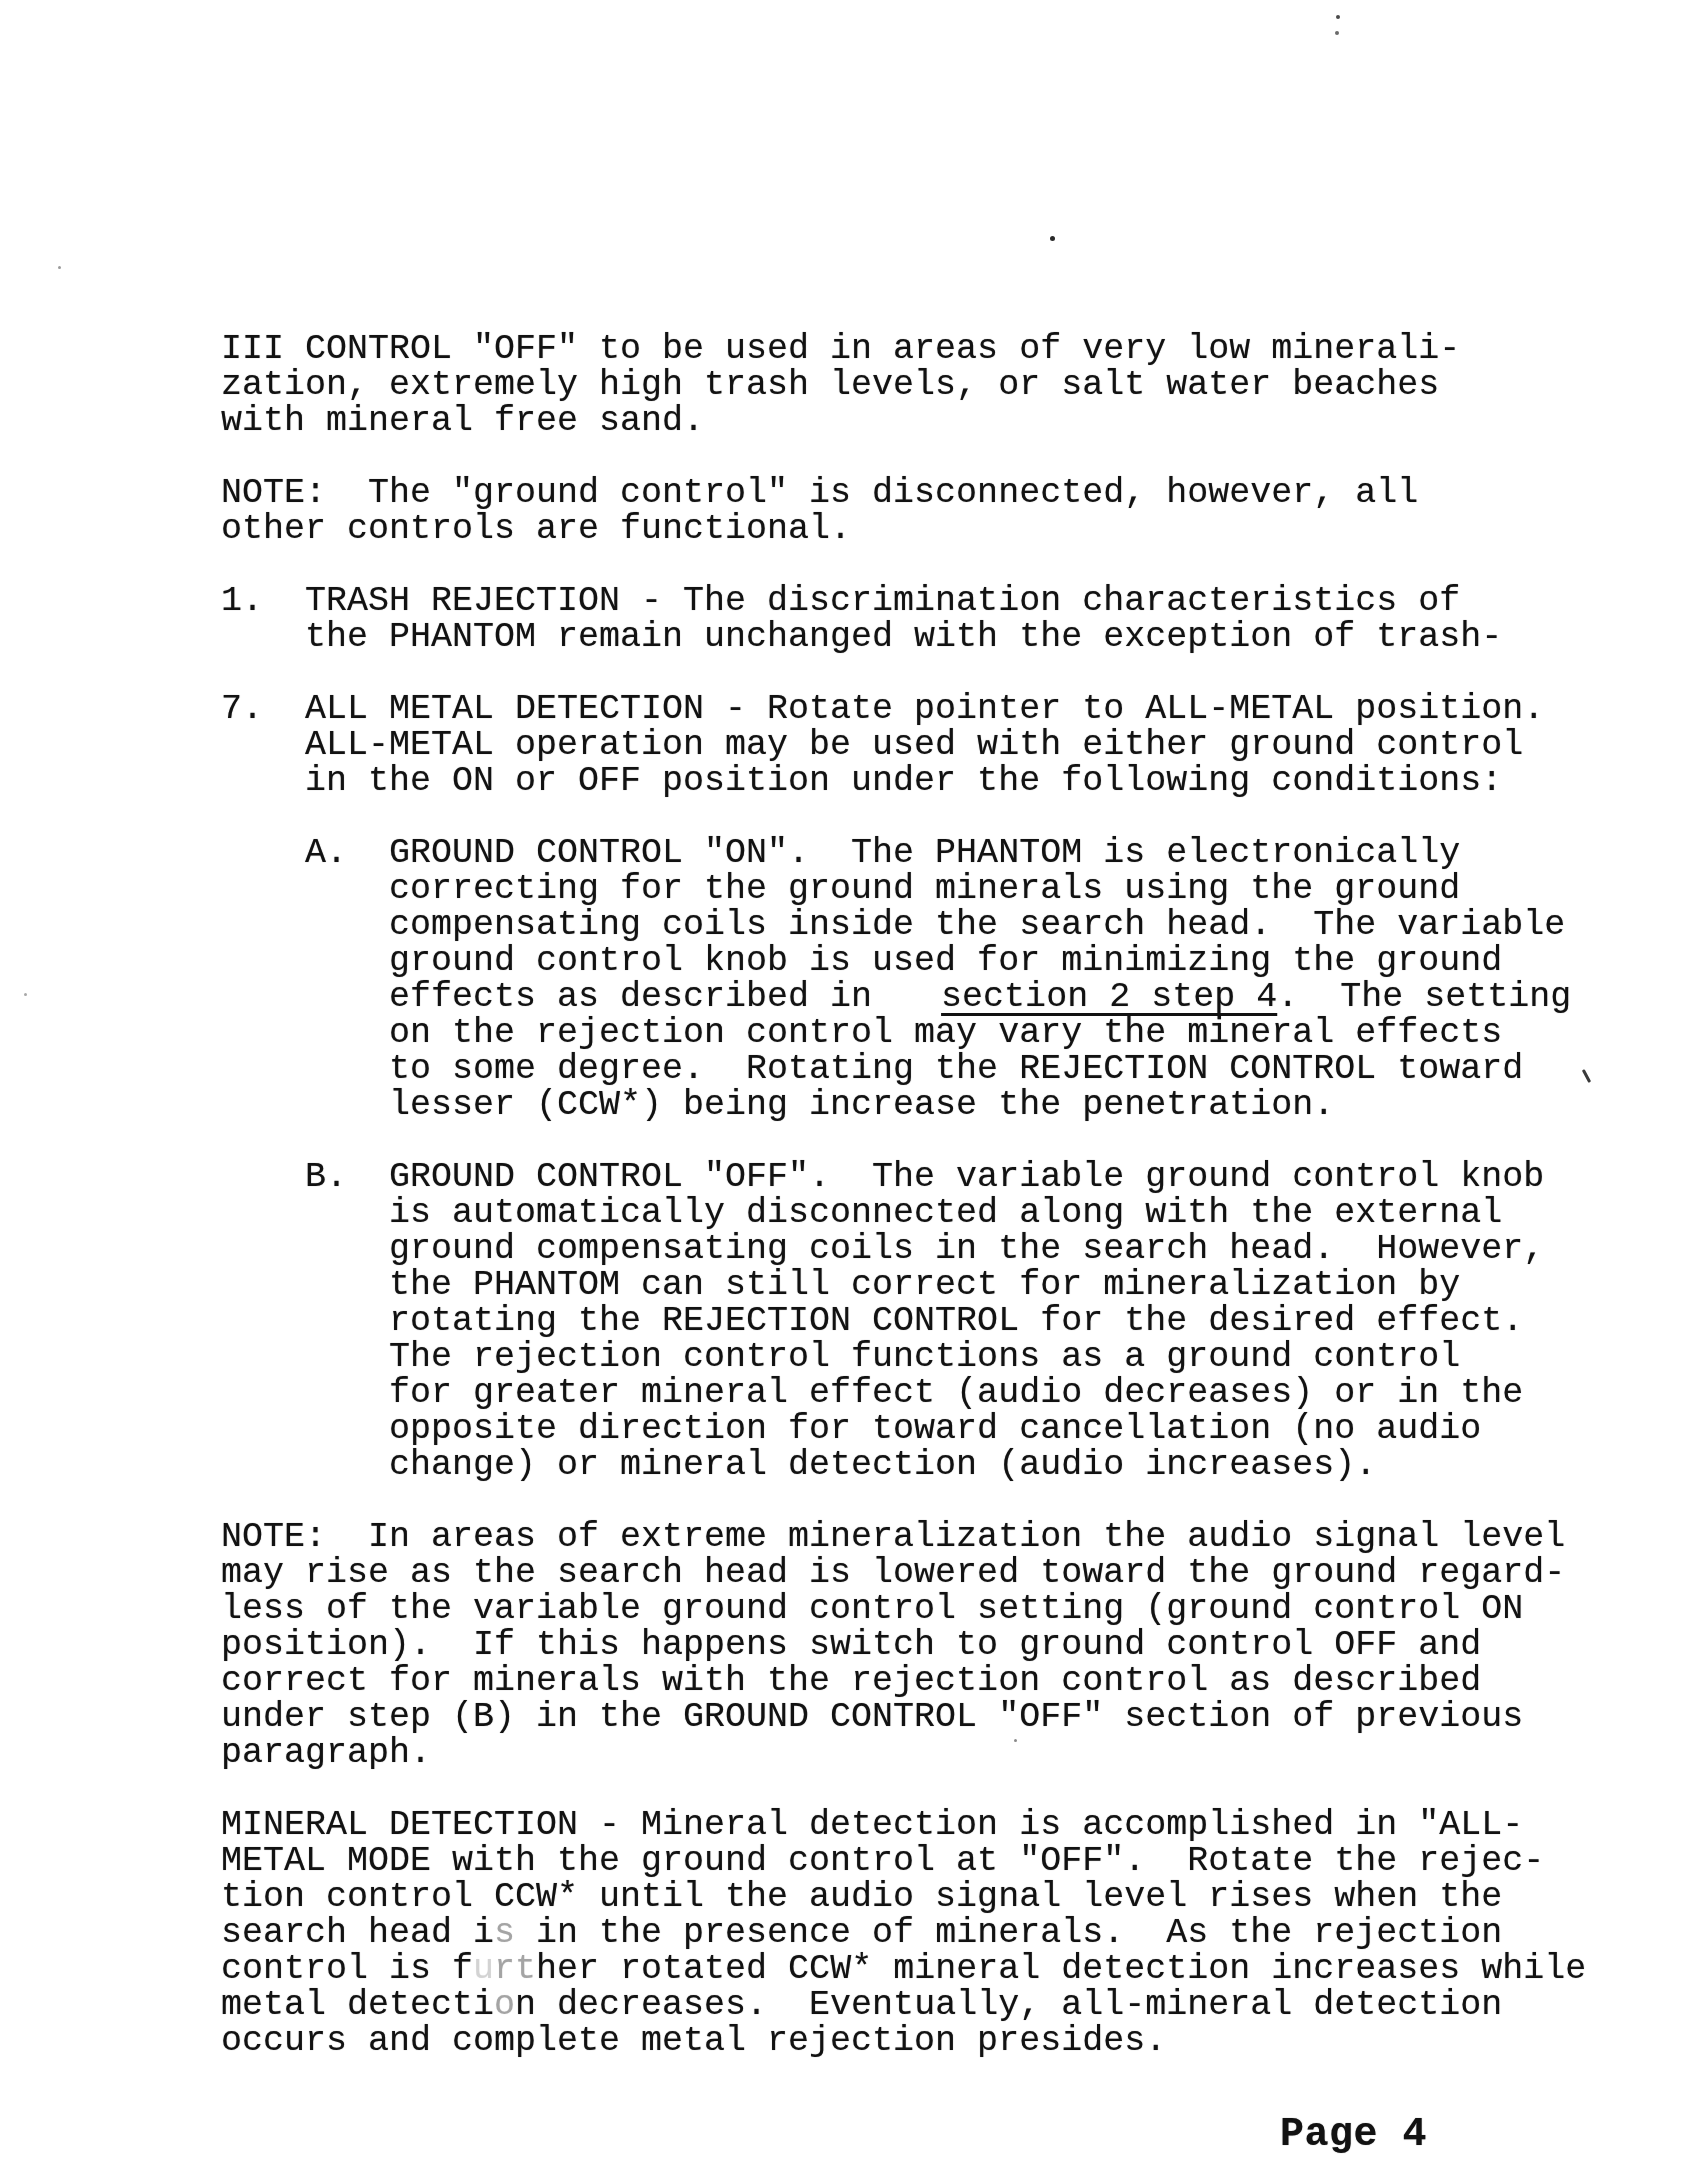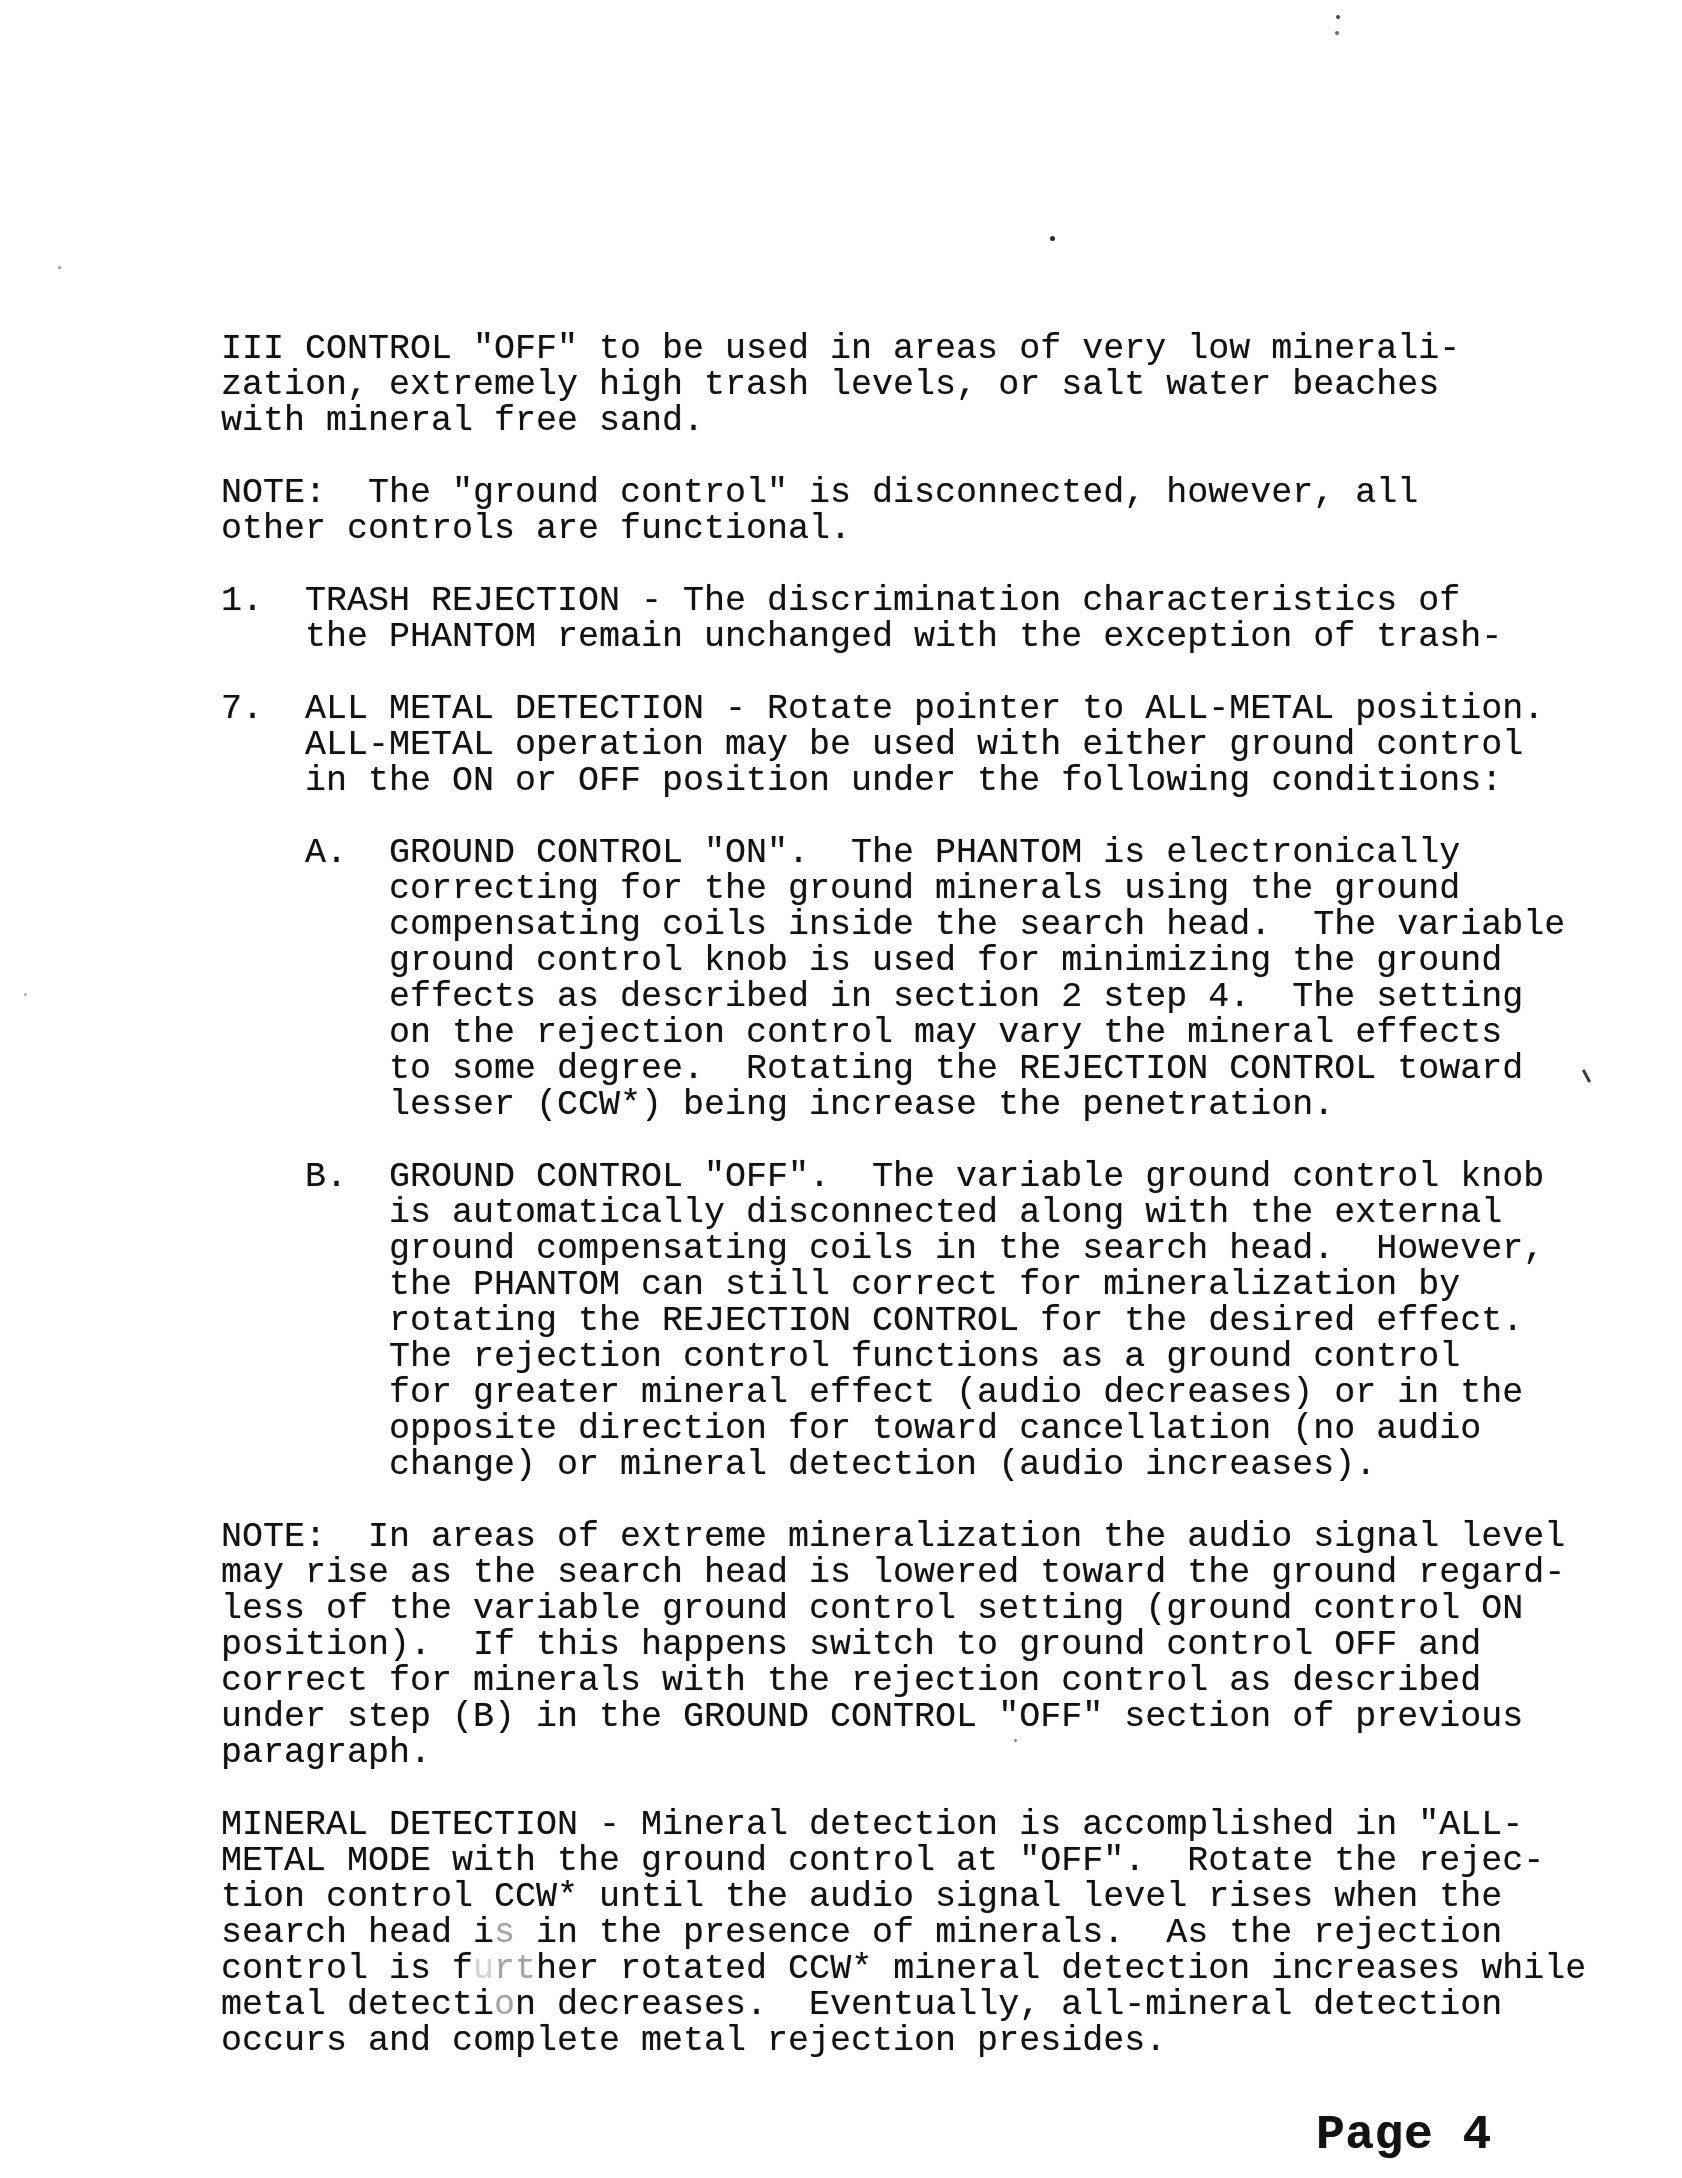--- a/index.html
+++ b/index.html
@@ -17,29 +17,31 @@
     left:221px;top:331px;
     font-size:35px;
   }
   .line{
     height:36px;
     line-height:36px;
     white-space:pre;
     text-shadow:0 0 1px rgba(10,10,10,.45);
   }
   .u{
+    text-decoration:underline;
     text-decoration-thickness:3px;
     text-underline-offset:7px;
+    margin-left:48px;
   }
   .f1{opacity:.18;}
   .f2{opacity:.38;}
   .footer{
     position:absolute;
-    left:1316px;top:2115px;
-    font-size:48px;
+    left:1280px;top:2115px;
+    font-size:40px;
     font-weight:bold;
     line-height:40px;
     letter-spacing:0.5px;
     white-space:pre;
     text-shadow:0 0 1px rgba(10,10,10,.5);
   }
   .speck{
     position:absolute;
     border-radius:50%;
   }

